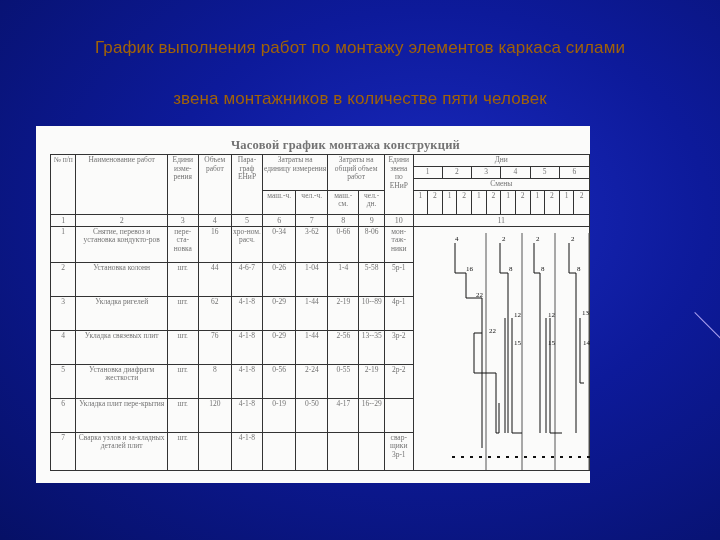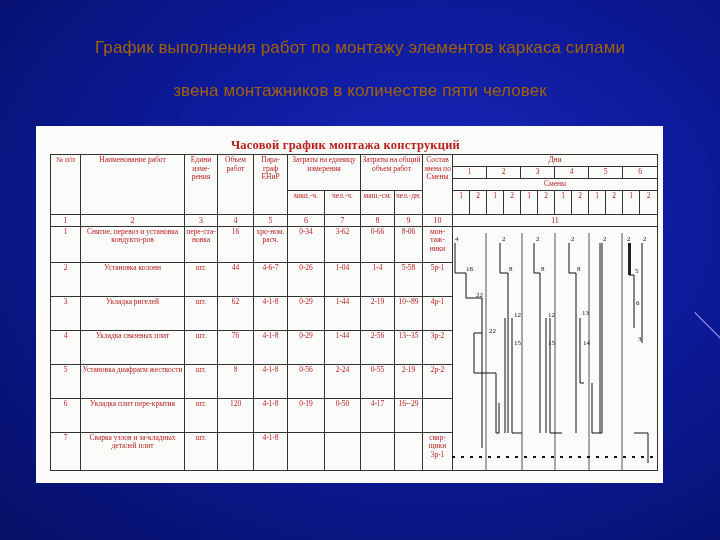--- a/index.html
+++ b/index.html
@@ -7,26 +7,26 @@
   body {
     background: radial-gradient(ellipse at 60% 40%, #1a2ac0 0%, #0d1a9a 45%, #061066 100%);
     font-family: "Liberation Sans", sans-serif;
     position: relative;
   }
   .slide-title {
     position: absolute; left: 0; width: 720px; text-align: center;
     color: #a16207; font-size: 17px; letter-spacing: 0.1px;
   }
   .t1 { top: 38px; }
-  .t2 { top: 81px; }
+  .t2 { top: 89px; }
   .streak { position: absolute; height: 1px; background: #c8b8ff; opacity: 0.85; transform-origin: left top; }
   .doc {
-    position: absolute; left: 36px; top: 126px; width: 627px; height: 357px;
+    position: absolute; left: 36px; top: 126px; width: 554px; height: 357px;
     background: #fbfbfa; overflow: hidden;
-    font-family: "Liberation Serif", serif; color: #b91c1c;
+    font-family: "Liberation Serif", serif; color: #737373;
   }
   .doc-title {
     position: absolute; left: 195px; top: 12px; font-weight: bold; font-size: 12.5px; letter-spacing: 0.2px;
   }
   table.grid {
     position: absolute; left: 14px; top: 28px; border-collapse: collapse;
     font-size: 7.5px; line-height: 1.15;
   }
   table.grid td {
     border: 1px solid #333; text-align: center; vertical-align: top; padding: 1px 1px;
@@ -77,21 +77,21 @@
     </colgroup>
     <tbody>
         <tr class="hdr" style="height:12px">
       <td rowspan="4">№ п/п</td>
       <td rowspan="4">Наименование работ</td>
       <td rowspan="4">Едини изме-рения</td>
       <td rowspan="4">Объем работ</td>
       <td rowspan="4">Пара-граф ЕНиР</td>
       <td colspan="2" rowspan="3">Затраты на единицу измерения</td>
       <td colspan="2" rowspan="3">Затраты на общий объем работ</td>
-      <td rowspan="4">Состав звена по Смены</td>
+      <td rowspan="4">Едини звена по ЕНиР</td>
       <td colspan="12">Дни</td>
     </tr>
     <tr class="hdr" style="height:12px">
       <td colspan="2">1</td>
       <td colspan="2">2</td>
       <td colspan="2">3</td>
       <td colspan="2">4</td>
       <td colspan="2">5</td>
       <td colspan="2">6</td>
     </tr>

